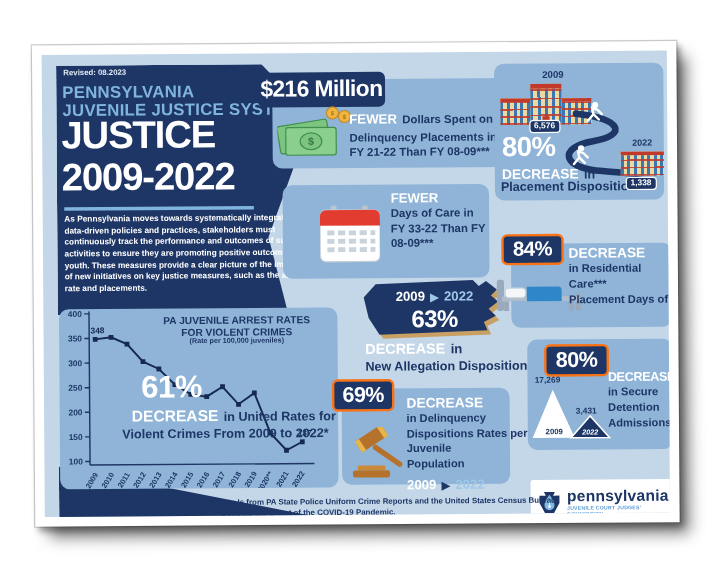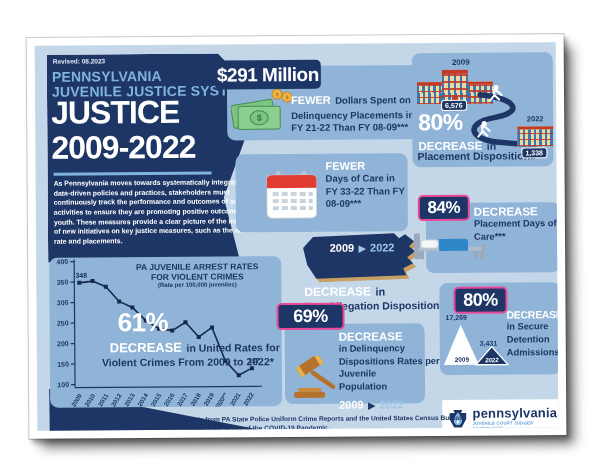--- a/index.html
+++ b/index.html
@@ -6,21 +6,21 @@
     font-family:"Liberation Sans", sans-serif;}
   *{box-sizing:border-box;}
   #sheet{position:absolute;left:28px;top:36px;width:537px;height:401px;background:#fff;
     transform:rotate(-0.4deg);
     box-shadow:10px 11px 12px -2px rgba(35,35,35,.6), 3px 4px 5px rgba(40,40,40,.45), 0 0 0 1px #cfcfcf;}
   #canvas{position:absolute;inset:8px;background:#c3d7e9;overflow:hidden;}
   .abs{position:absolute;}
   .panel{position:absolute;background:#8fb4d7;border-radius:8px;}
   .navybox{position:absolute;background:#1e3666;color:#fff;border-radius:5px;
     display:flex;align-items:center;justify-content:center;font-weight:bold;letter-spacing:-.5px;}
-  .wborder{border:2px solid #ec4899;text-align:center;}
+  .wborder{border:2px solid #f97316;text-align:center;}
   .navy-t{color:#1e3666;}
   .white-t{color:#ffffff;}
   .lt-t{color:#9ec7e8;}
   .b{font-weight:bold;}
   
   #navy-header{position:absolute;left:12px;top:9px;width:216px;height:208px;background:#1e3666;
     clip-path:polygon(0 0,79.2% 0,98.6% 21.2%,81.5% 69.2%,88.9% 100%,0 100%);}
   #bottom-wedge{position:absolute;left:12px;top:340px;width:212px;height:51px;background:#1e3666;
     clip-path:polygon(0 6%,100% 90%,100% 100%,0 100%);}
   .title-lt{color:#7fb4de;font-weight:bold;letter-spacing:.2px;}
@@ -120,21 +120,21 @@
       <div style="white-space:nowrap;">
         <span class="white-t b" style="font-size:13px;">DECREASE</span>
         <span class="navy-t b" style="font-size:10.5px;">in United Rates for</span>
       </div>
       <div class="navy-t b" style="font-size:10.5px;margin-left:-8px;white-space:nowrap;">Violent Crimes From 2009 to 2022*</div>
     </div>
   </div>
 
   <div class="panel" style="left:192px;top:22px;width:210px;height:74px;"></div>
   <div class="navybox" style="left:180px;top:16px;width:106px;height:29px;font-size:19px;">
-    <span>$291 Million</span>
+    <span>$216 Million</span>
   </div>
   <svg class="abs" style="left:196px;top:44px;" width="64" height="46" viewBox="0 0 64 46">
     <g transform="rotate(-9 22 26)">
           <rect x="1" y="14" width="42" height="23" rx="2" fill="#7cc47f" stroke="#3f8f4f"></rect>
         </g>
     <rect x="7" y="18" width="42" height="23" rx="2" fill="#8bcf8e" stroke="#3f8f4f"></rect>
     <ellipse cx="28" cy="29.5" rx="9" ry="7" fill="#7cc47f" stroke="#3f8f4f"></ellipse>
     <text x="28" y="32.5" font-size="9" font-weight="bold" fill="#2f7a3f" text-anchor="middle">$</text>
     <circle cx="46" cy="6" r="5" fill="#f0b540" stroke="#c08a2d"></circle>
     <circle cx="56" cy="9" r="5" fill="#f0b540" stroke="#c08a2d"></circle>
@@ -184,31 +184,32 @@
   <svg class="abs" style="left:264px;top:188px;" width="130" height="54" viewBox="0 0 130 54">
     <path d="M6,19.5 L16,8.5 L97,5.5 L102,10.5 L108,6.5 L117,13.5 L112,18.5 L118,23.5 L110,29.5 L116,35.5 L106,40.5 L109,47.5 L19,50.5 L10,36.5 Z" fill="#c9a063"></path>
     <path d="M3,16 L13,5 L94,2 L99,7 L105,3 L114,10 L109,15 L115,20 L107,26 L113,32 L103,37 L106,44 L16,47 L7,33 Z" fill="#1e3666"></path>
   </svg>
   <div class="abs" style="left:268px;top:194px;width:116px;text-align:center;">
     <div style="white-space:nowrap;">
       <span class="white-t b" style="font-size:11px;">2009</span>
       <span class="lt-t b" style="font-size:9px;">▶</span>
       <span class="lt-t b" style="font-size:11px;">2022</span>
     </div>
+    <div class="white-t b" style="font-size:20px;letter-spacing:-.5px;">63%</div>
   </div>
   <div class="abs" style="left:268px;top:238px;width:164px;">
     <div style="white-space:nowrap;">
       <span class="white-t b" style="font-size:12px;">DECREASE</span>
       <span class="navy-t b" style="font-size:11px;">in</span>
     </div>
     <div class="navy-t b" style="font-size:10.5px;white-space:nowrap;">New Allegation Dispositions</div>
   </div>
 
   <div class="panel" style="left:248px;top:280px;width:140px;height:80px;"></div>
-  <div class="navybox wborder" style="left:240px;top:259px;width:68px;height:27px;font-size:18px;">
+  <div class="navybox wborder" style="left:240px;top:272px;width:52px;height:27px;font-size:18px;">
     <span>69%</span>
   </div>
   <svg class="abs" style="left:252px;top:312px;" width="52" height="46" viewBox="0 0 52 46">
     <g transform="rotate(-33 21 10)">
       <rect x="8" y="4" width="26" height="11" rx="2" fill="#b5722c"></rect>
       <rect x="8" y="4" width="4" height="11" fill="#e8b54a"></rect>
       <rect x="30" y="4" width="4" height="11" fill="#e8b54a"></rect>
     </g>
     <line x1="24" y1="17" x2="44" y2="31" stroke="#b5722c" stroke-width="4.5" stroke-linecap="round"></line>
     <rect x="9" y="32" width="23" height="4" rx="1" fill="#c98a39"></rect>
@@ -266,22 +267,23 @@
     <rect x="2" y="2" width="6" height="26" rx="2" fill="#9aa9bb"></rect>
     <rect x="68" y="14" width="4" height="14" fill="#9aa9bb"></rect>
     <rect x="6" y="16" width="64" height="4" fill="#aebccb"></rect>
     <rect x="9" y="9" width="17" height="8" rx="3" fill="#f4f6f8" stroke="#cbd5de"></rect>
     <path d="M27,8 h26 a3,3 0 0 1 3,3 v9 h-29 z" fill="#2f86c9"></path>
     <rect x="8" y="20" width="4" height="8" fill="#9aa9bb"></rect>
     <rect x="62" y="20" width="4" height="8" fill="#9aa9bb"></rect>
   </svg>
   <div class="abs" style="left:438px;top:163px;width:86px;">
     <div class="white-t b" style="font-size:11.5px;">DECREASE</div>
+    <div class="navy-t b" style="font-size:9.3px;line-height:1.4;">in Residential</div>
+    <div class="navy-t b" style="font-size:9.3px;line-height:1.4;">Care***</div>
     <div class="navy-t b" style="font-size:9.3px;line-height:1.4;white-space:nowrap;">Placement Days of</div>
-    <div class="navy-t b" style="font-size:9.3px;line-height:1.4;">Care***</div>
   </div>
 
   <div class="panel" style="left:403px;top:240px;width:121px;height:92px;"></div>
   <div class="navybox wborder" style="left:417px;top:244px;width:54px;height:27px;font-size:18px;">
     <span>80%</span>
   </div>
   <div class="abs navy-t b" style="left:409px;top:271px;font-size:7px;">17,269</div>
   <div class="abs navy-t b" style="left:443px;top:297px;font-size:7px;">3,431</div>
   <svg class="abs" style="left:405px;top:278px;" width="100" height="48" viewBox="0 0 100 48">
     <polygon points="19,4 2,44 37,44" fill="#ffffff"></polygon>

